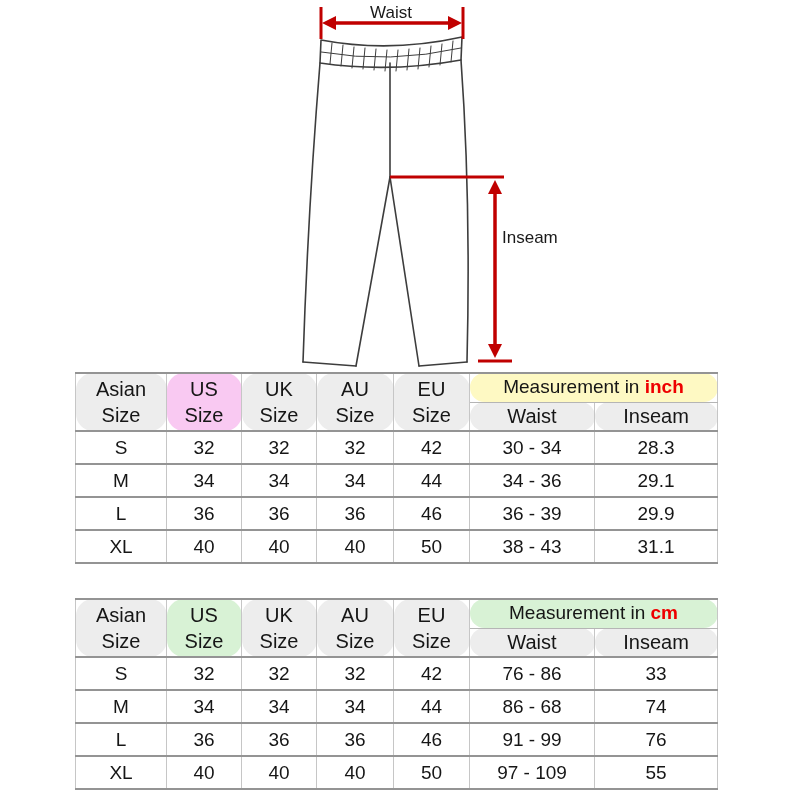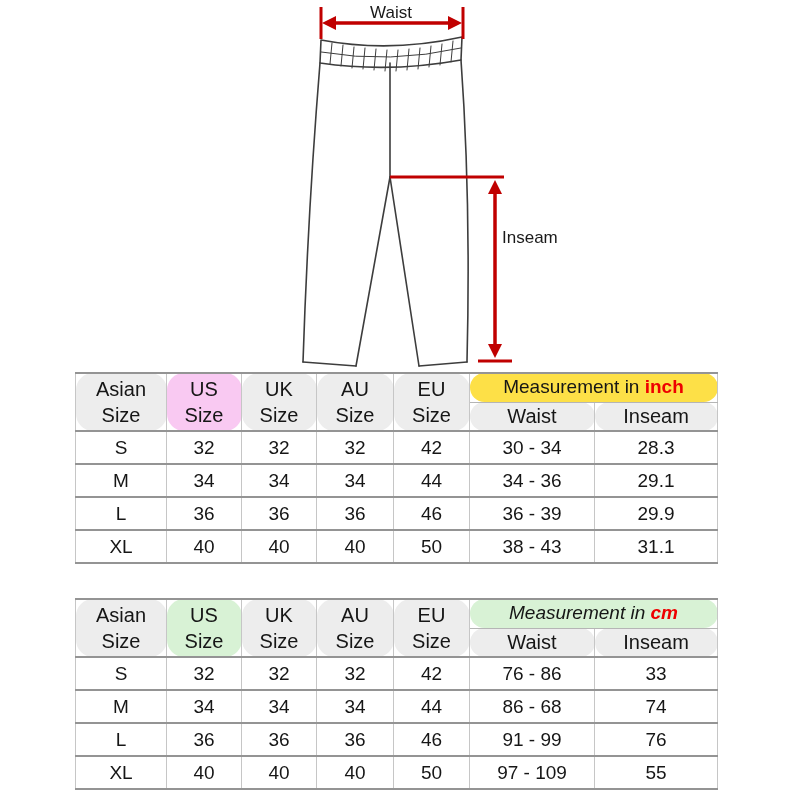--- a/index.html
+++ b/index.html
@@ -86,21 +86,21 @@
       <th rowspan="2">Asian
 Size</th>
       <th rowspan="2" class="us-col" style="background: rgb(249, 201, 242);">US
 Size</th>
       <th rowspan="2">UK
 Size</th>
       <th rowspan="2">AU
 Size</th>
       <th rowspan="2">EU
 Size</th>
-      <th colspan="2" class="unit-cell" style="background: #fde047;">
+      <th colspan="2" class="unit-cell" style="background: #fef9c3;">
         <span>Measurement in</span>
         <span class="unit">inch</span>
       </th>
     </tr>
     <tr>
       <th class="sub">Waist</th>
       <th class="sub">Inseam</th>
     </tr>
   </thead>
   <tbody>
@@ -158,21 +158,21 @@
       <th rowspan="2">Asian
 Size</th>
       <th rowspan="2" class="us-col" style="background: rgb(216, 242, 213);">US
 Size</th>
       <th rowspan="2">UK
 Size</th>
       <th rowspan="2">AU
 Size</th>
       <th rowspan="2">EU
 Size</th>
-      <th colspan="2" class="unit-cell" style="background: rgb(216, 242, 213); font-style: italic;">
+      <th colspan="2" class="unit-cell" style="background: rgb(216, 242, 213);">
         <span>Measurement in</span>
         <span class="unit">cm</span>
       </th>
     </tr>
     <tr>
       <th class="sub">Waist</th>
       <th class="sub">Inseam</th>
     </tr>
   </thead>
   <tbody>

